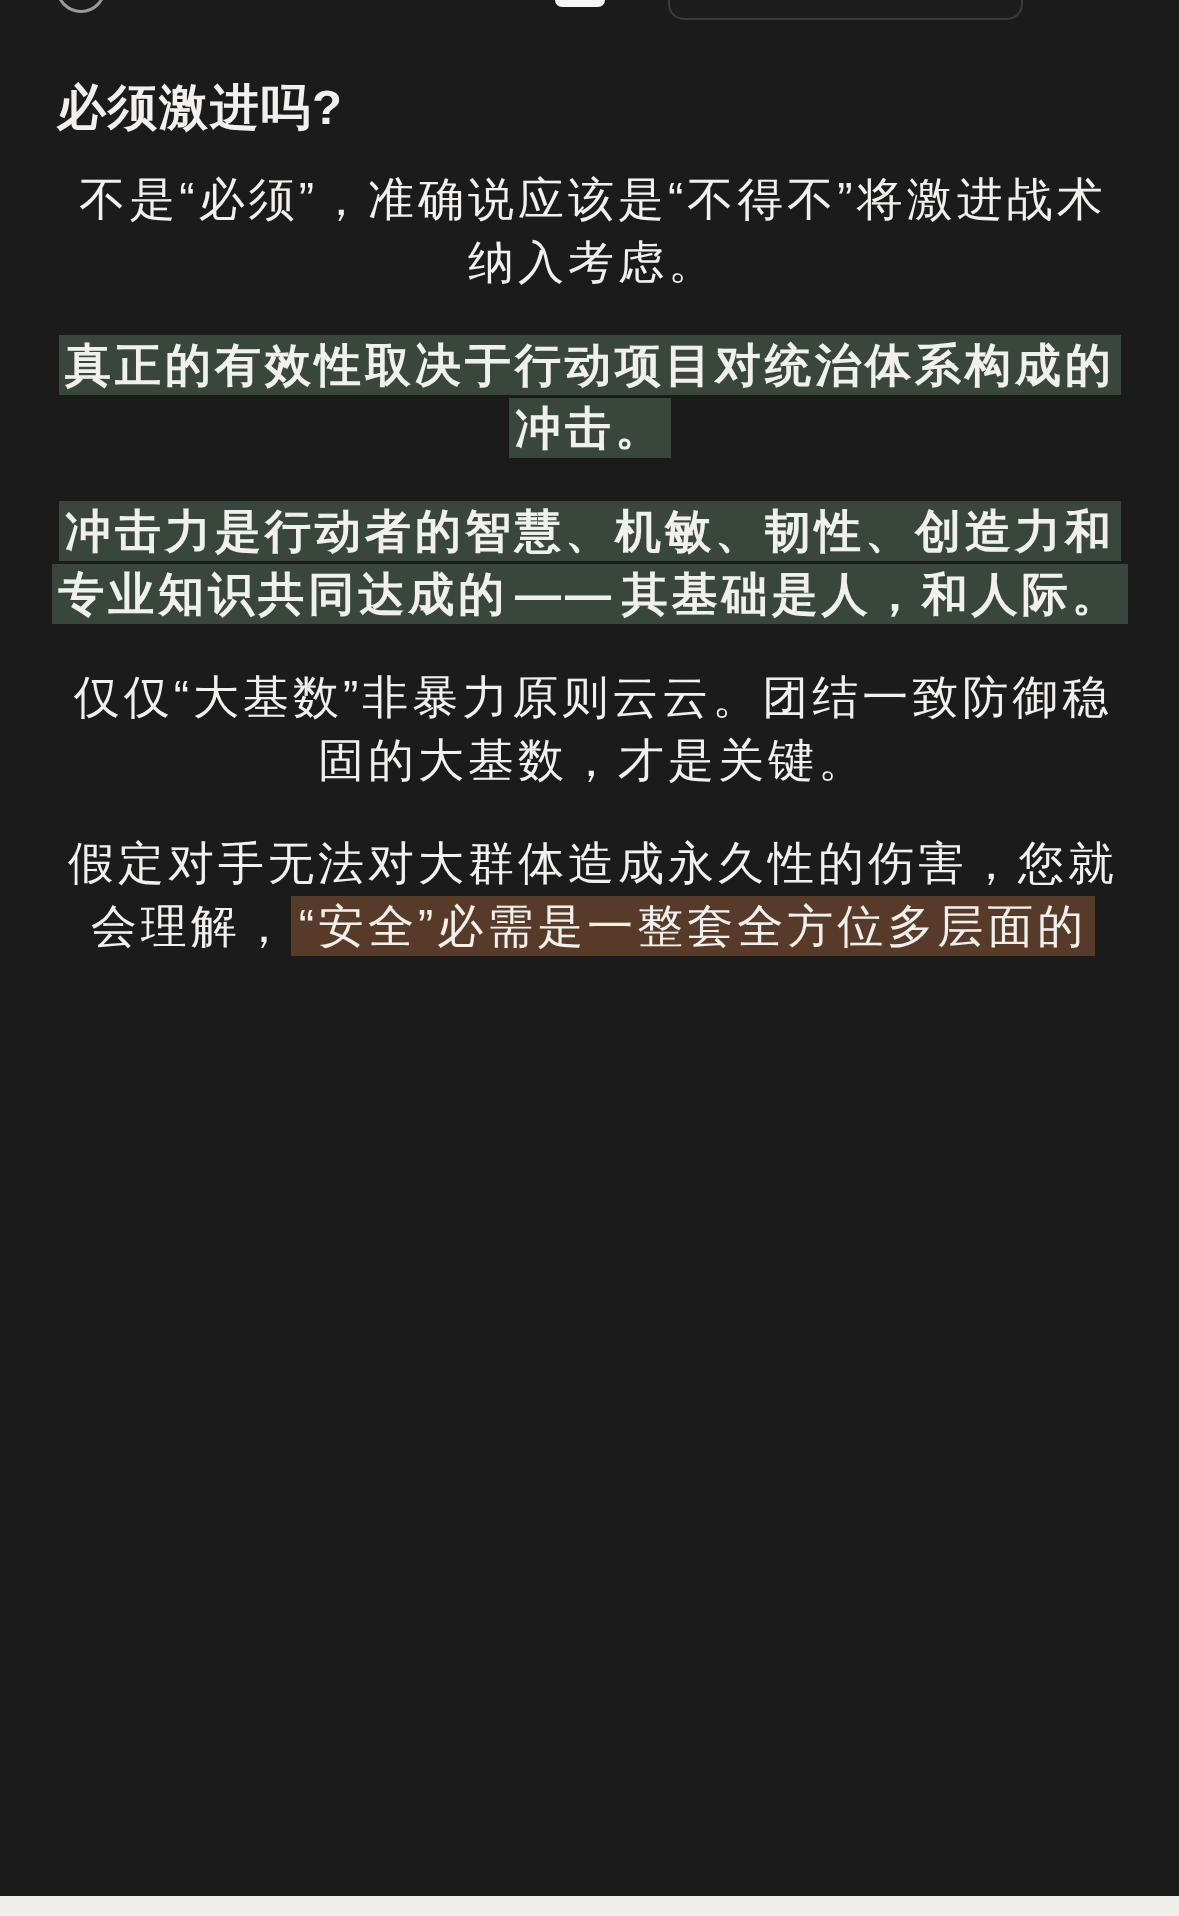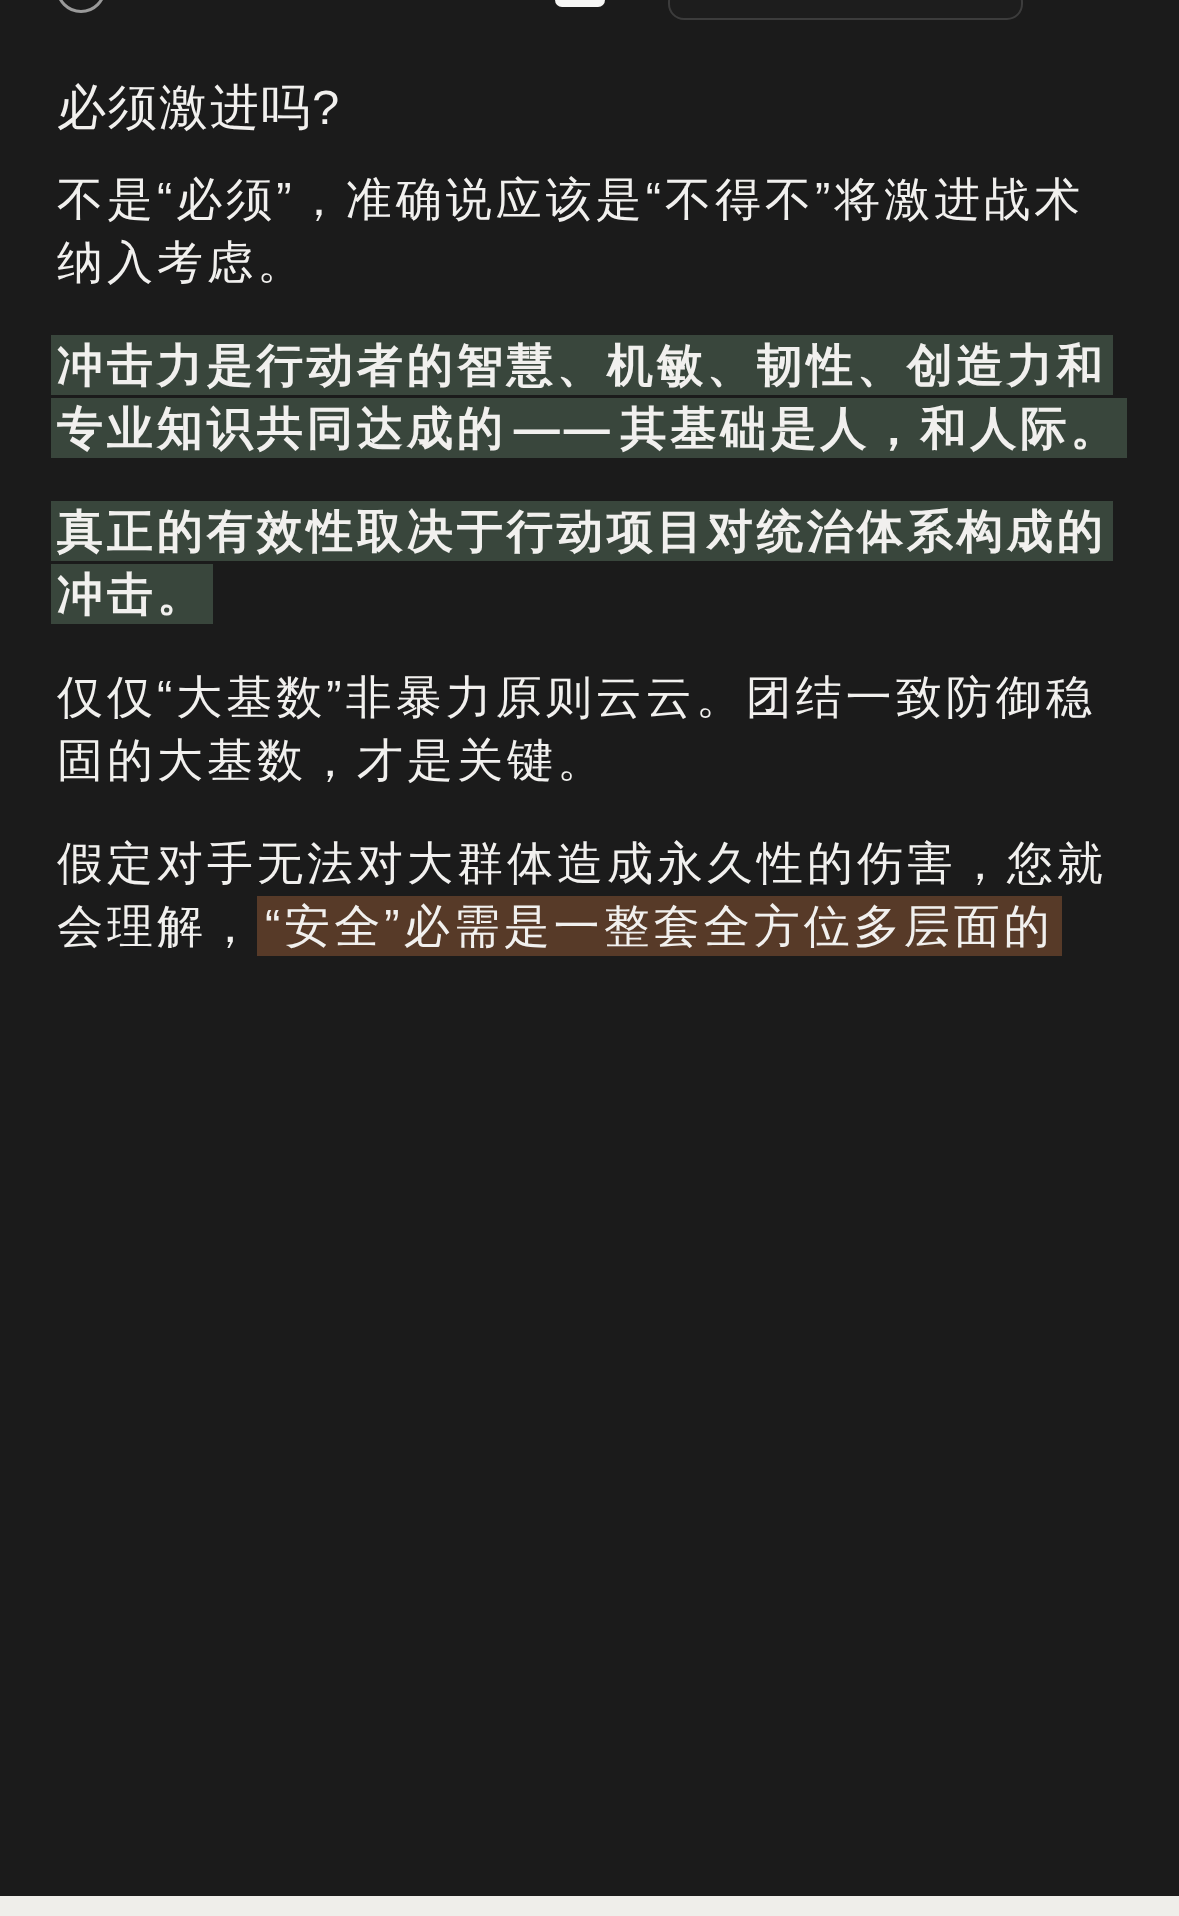--- a/index.html
+++ b/index.html
@@ -47,25 +47,25 @@
     font-size: 46px;
     line-height: 63px;
     letter-spacing: 4px;
     word-spacing: -10px;
     line-break: strict;
     text-align: left;
   }
   h1.title {
     font-size: 49px;
     line-height: 58px;
-    font-weight: 400;
+    font-weight: 700;
     margin: 0 0 32px 0;
     letter-spacing: 2px;
   }
-  p.para { margin: 0 0 40px 0; }
+  p.para { margin: 0 0 40px 0; text-align: center; }
   p.para:last-child { margin-bottom: 0; }
 
   .link-orange {
     color: #c28750;
     text-decoration: underline;
     text-decoration-color: #c28750;
     text-decoration-thickness: 3px;
     text-underline-offset: 7px;
     cursor: pointer;
   }
@@ -103,23 +103,23 @@
   <div class="tab-pill"></div>
   <div class="field-outline"></div>
 </div>
 
 <main class="content">
   <h1 class="title">必须激进吗?</h1>
 
   <p class="para"><span>不是“必须”，准确说应该是“不得不”将激进战术纳入考虑。</span></p>
 
 
+  <p class="para"><mark class="hl-green">真正的有效性取决于行动项目对统治体系构成的冲击。</mark></p>
+
   <p class="para"><mark class="hl-green">冲击力是行动者的智慧、机敏、韧性、创造力和专业知识共同达成的 —— 其基础是人，和人际。</mark></p>
-
-  <p class="para"><mark class="hl-green">真正的有效性取决于行动项目对统治体系构成的冲击。</mark></p>
 
   <p class="para"><span>仅仅“大基数”非暴力原则云云。团结一致防御稳固的大基数，才是关键。</span></p>
 
 
   <p class="para"><span>假定对手无法对大群体造成永久性的伤害，您就会理解，</span><mark class="hl-brown">“安全”必需是一整套全方位多层面的</mark></p>
 </main>
 
 <div class="bottom-bar"></div>
 
 </body></html>

